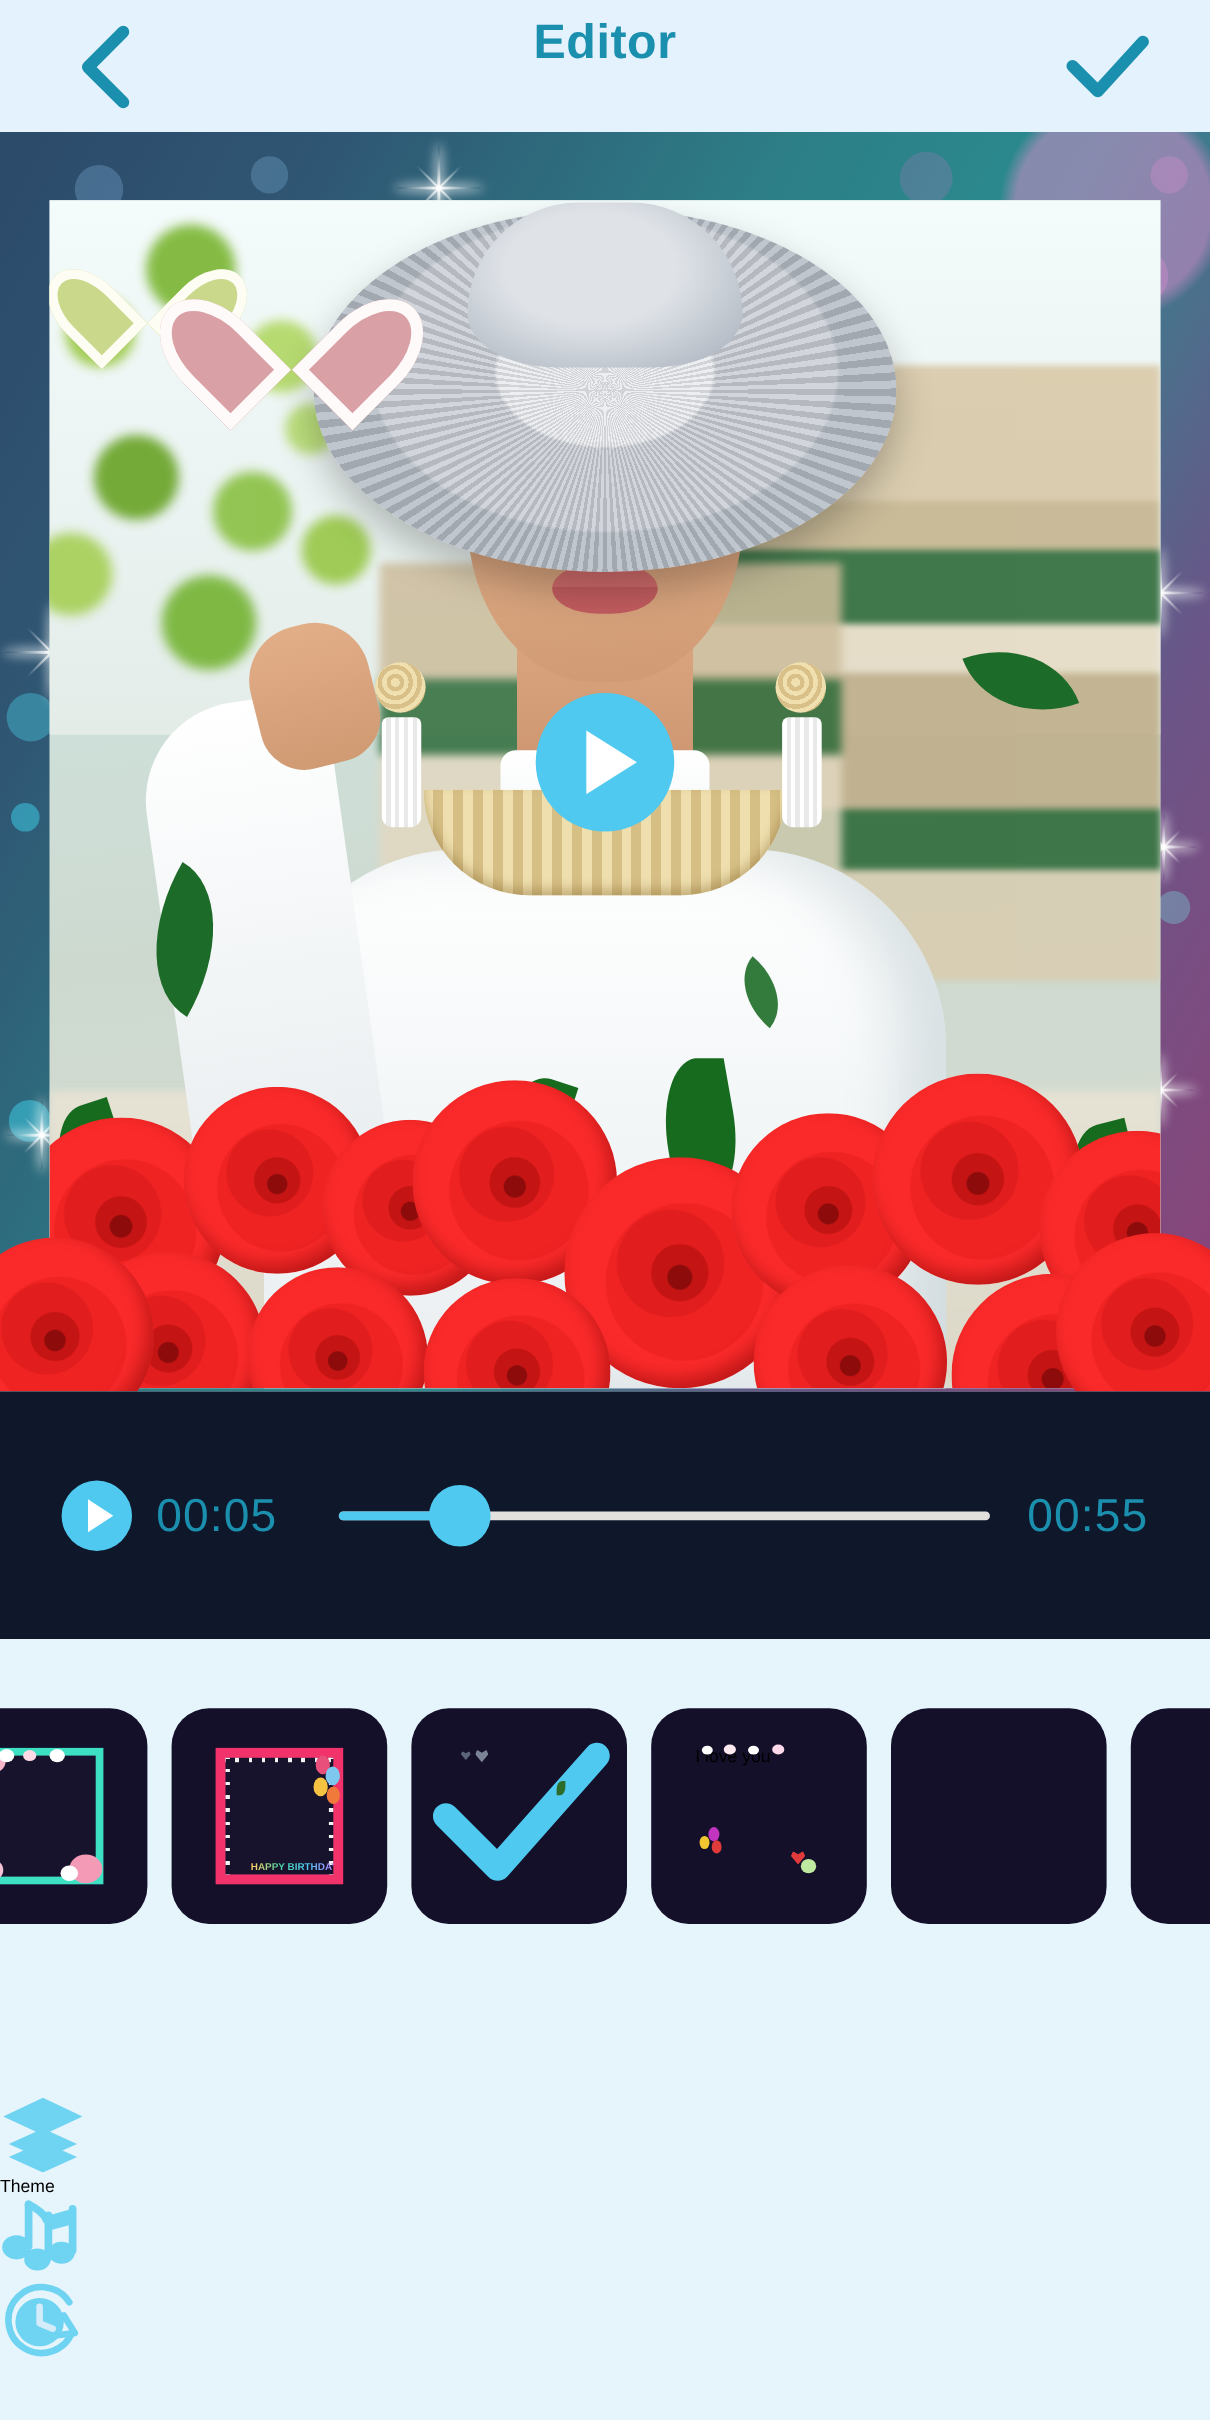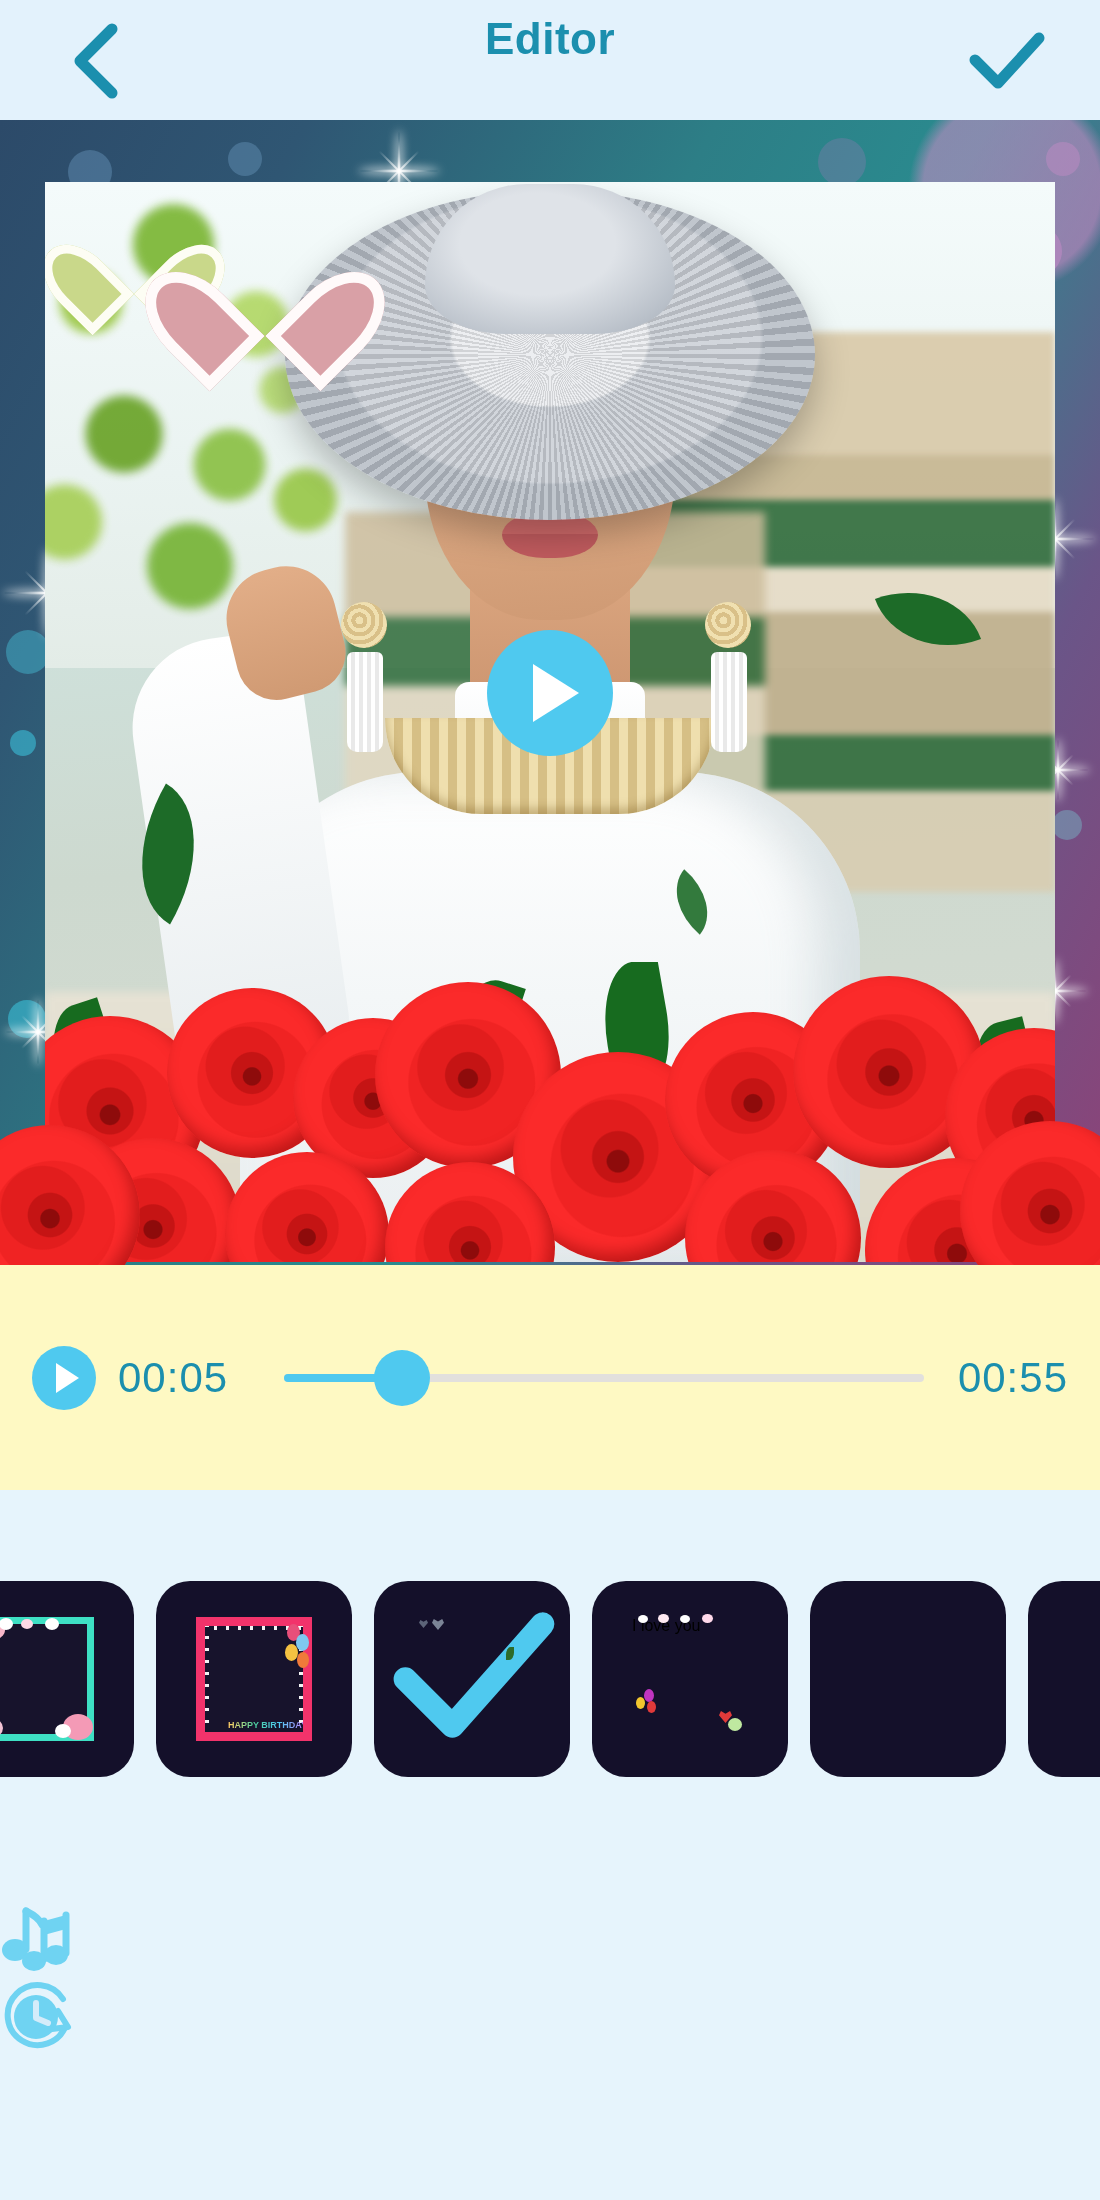--- a/index.html
+++ b/index.html
@@ -194,42 +194,42 @@
   .play-btn {
     position:absolute; left:50%; top:50%; transform:translate(-50%,-50%);
     width:126px; height:126px; border-radius:50%; background:#4FC9EF;
     display:flex; align-items:center; justify-content:center; cursor:pointer; z-index:30;
   }
   .play-btn .tri { width:0; height:0; margin-left:12px;
     border-left:46px solid #ffffff; border-top:29px solid transparent; border-bottom:29px solid transparent; }
 
   
   .timeline {
-    flex:0 0 225px; position:relative; background:#fef9c3;
-    display:flex; align-items:center; padding:0 32px;
+    flex:0 0 225px; position:relative; background:#0f172a;
+    display:flex; align-items:center; padding:0 56px;
   }
   .tl-play { width:64px; height:64px; border-radius:50%; background:#4FC9EF;
              display:flex; align-items:center; justify-content:center; flex:0 0 64px; cursor:pointer; }
   .tl-play .tri { width:0; height:0; margin-left:6px;
     border-left:23px solid #fff; border-top:15px solid transparent; border-bottom:15px solid transparent; }
   .tl-cur { font-size:42px; color:#1B8FAE; margin-left:22px; font-weight:400; letter-spacing:1px; }
   .tl-slider { position:relative; flex:1 1 auto; height:64px; margin:0 34px 0 56px; cursor:pointer; }
   .tl-track { position:absolute; left:0; right:0; top:50%; transform:translateY(-50%);
               height:8px; border-radius:4px; background:#E2E0DD; }
   .tl-fill  { position:absolute; left:0; top:50%; transform:translateY(-50%);
               height:8px; border-radius:4px; background:#4FC9EF; }
   .tl-thumb { position:absolute; top:50%; width:56px; height:56px; border-radius:50%;
               background:#4FC9EF; transform:translate(-50%,-50%); cursor:grab; }
   .tl-tot { font-size:42px; color:#1B8FAE; letter-spacing:1px; }
 
   
   .strip-wrap { flex:0 0 415px; background:#E6F4FC; position:relative; overflow:hidden; }
   .strip { position:absolute; left:-62px; top:63px; display:flex; gap:22px; }
   .thumb { flex:0 0 196px; width:196px; height:196px; border-radius:34px;
-           background:#14102A; position:relative; overflow:hidden; cursor:pointer;margin-top:28px; }
+           background:#14102A; position:relative; overflow:hidden; cursor:pointer; }
   .tf { position:absolute; left:50%; top:50%; transform:translate(-50%,-50%);
         width:116px; height:124px; }
   
   .f1 { border:7px solid #3EE0C4; background:#17132C; }
   .f1 .fl { position:absolute; border-radius:50%; }
   
   .f2 { border:9px solid #F2336B; background:#17132C; }
   .f2 .dots { position:absolute; inset:0;
               background:
                repeating-linear-gradient(90deg, transparent 0 9px, rgba(255,255,255,.95) 9px 12px) top/100% 4px no-repeat,
@@ -458,20 +458,30 @@
           <div class="cake" style="left:94px;"></div>
         </div>
       </div>
 
       <div class="thumb"></div>
     </div>
   </div>
 
   <div class="bottomnav">
 
+    <div class="nav-item">
+      <div class="nav-ico">
+        <svg width="78" height="70" viewBox="0 0 78 70">
+          <path d="M39 2 L75 19 L39 36 L3 19 Z" fill="#6FD3F2"></path>
+          <path d="M39 30 L70 44 L39 58 L8 44 Z" fill="#6FD3F2"></path>
+          <path d="M39 42 L70 56 L39 70 L8 56 Z" fill="#6FD3F2"></path>
+        </svg>
+      </div>
+      <div class="nav-lbl">Theme</div>
+    </div>
 
 
     <div class="nav-item">
       <div class="nav-ico">
         <svg width="74" height="72" viewBox="0 0 74 72">
           <path d="M26 6 L26 44" stroke="#6FD3F2" stroke-width="7" fill="none" stroke-linecap="round"></path>
           <ellipse cx="15" cy="45" rx="13" ry="11" fill="#6FD3F2"></ellipse>
           <path d="M26 6 C34 10 40 14 42 20" stroke="#6FD3F2" stroke-width="7" fill="none" stroke-linecap="round"></path>
           <path d="M44 16 L44 54" stroke="#6FD3F2" stroke-width="7" fill="none" stroke-linecap="round"></path>
           <path d="M66 10 L66 48" stroke="#6FD3F2" stroke-width="7" fill="none" stroke-linecap="round"></path>

